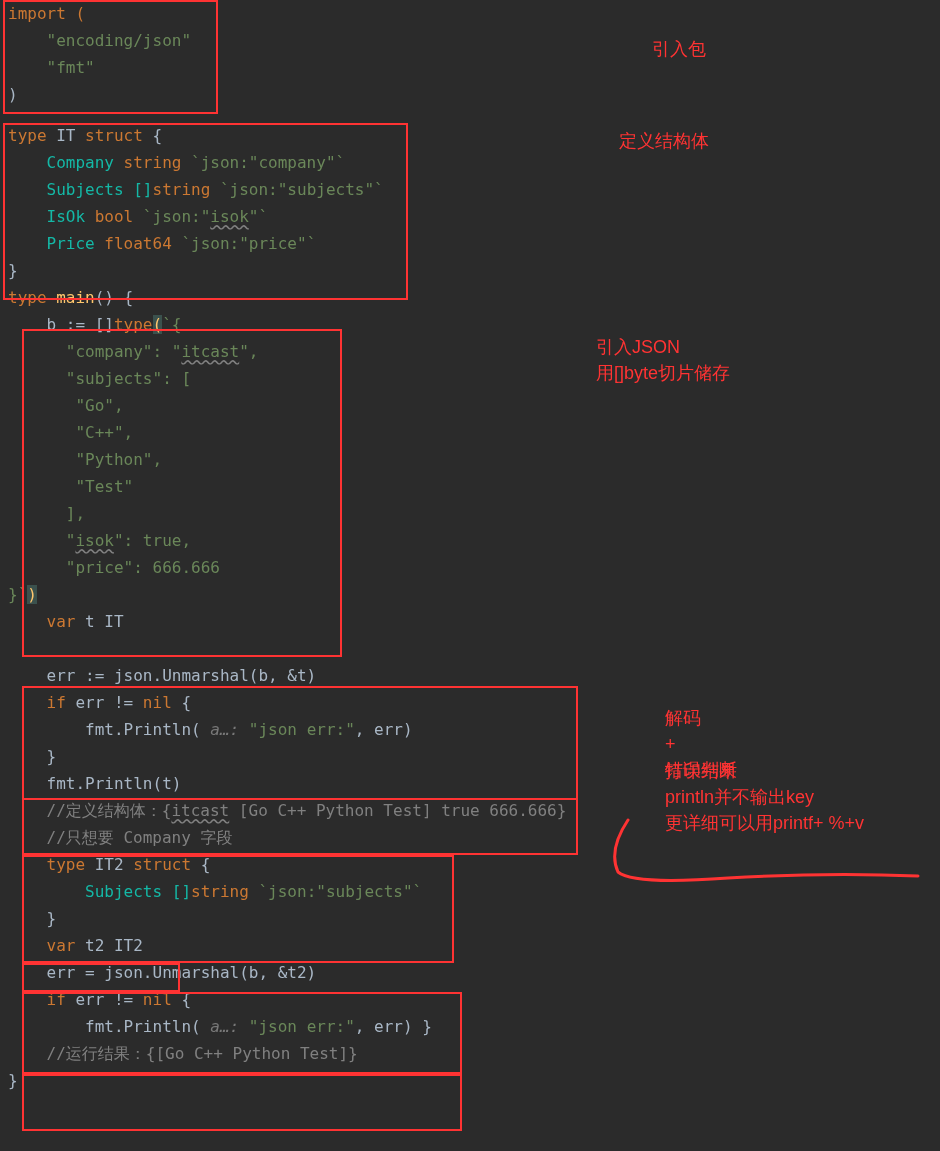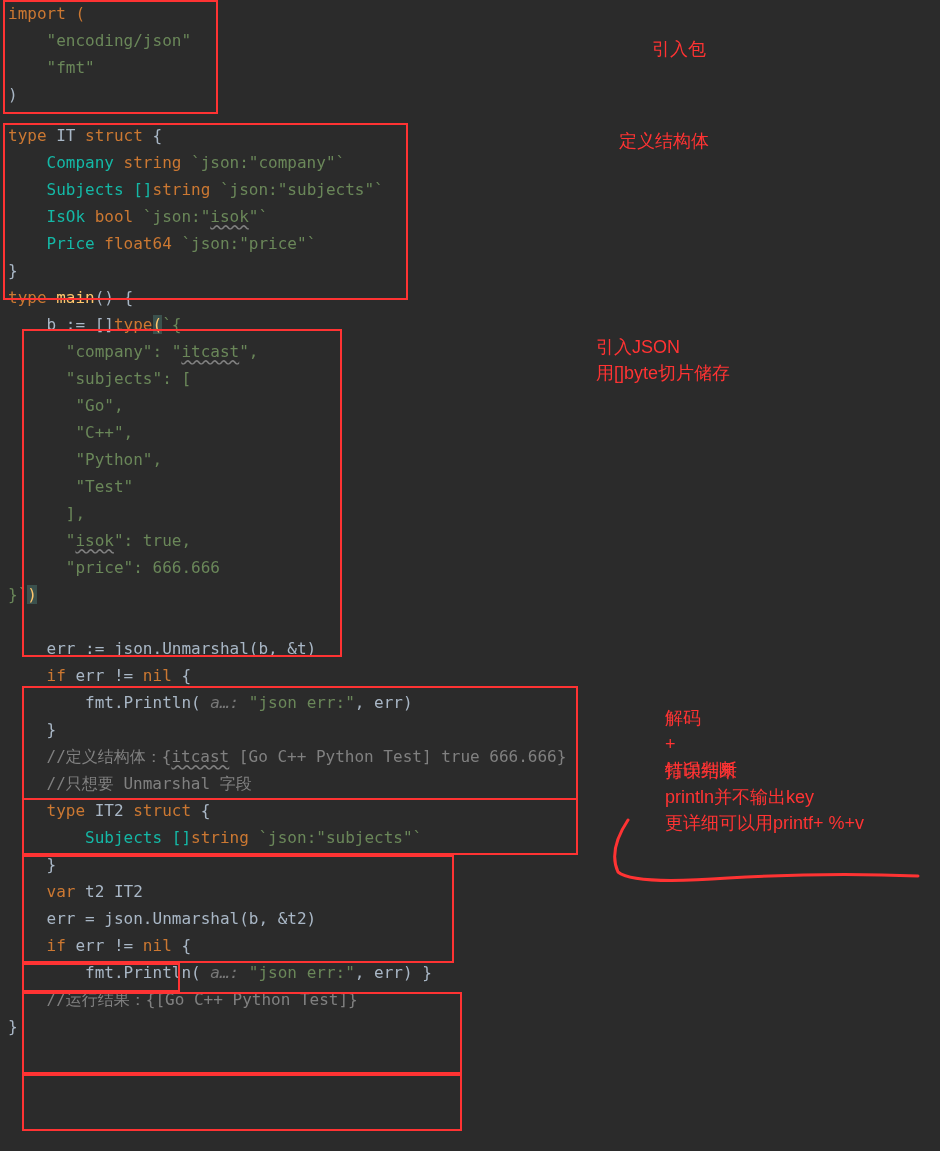--- a/index.html
+++ b/index.html
@@ -75,27 +75,29 @@
 <div class="line"><span class="str">      "company": "</span><span class="str underline">itcast</span><span class="str">",</span></div>
 <div class="line"><span class="str">      "subjects": [</span></div>
 <div class="line"><span class="str">       "Go",</span></div>
 <div class="line"><span class="str">       "C++",</span></div>
 <div class="line"><span class="str">       "Python",</span></div>
 <div class="line"><span class="str">       "Test"</span></div>
 <div class="line"><span class="str">      ],</span></div>
 <div class="line"><span class="str">      "</span><span class="str underline">isok</span><span class="str">": true,</span></div>
 <div class="line"><span class="str">      "price": 666.666</span></div>
 <div class="line"><span class="str">}`</span><span class="bracket-y">)</span></div>
+<div class="line"><span class="kw">    var</span><span class="plain"> t </span><span class="plain">IT</span></div>
 <div class="line" style="height:27px"></div>
 <div class="line"><span class="plain">    err := json.Unmarshal(b, &amp;t)</span></div>
 <div class="line"><span class="kw">    if</span><span class="plain"> err != </span><span class="kw">nil</span><span class="plain"> {</span></div>
 <div class="line"><span class="plain">        fmt.Println( </span><span class="hint">a…:</span><span class="str"> "json err:"</span><span class="plain">, err)</span></div>
 <div class="line"><span class="plain">    }</span></div>
+<div class="line"><span class="plain">    fmt.Println(t)</span></div>
 <div class="line"><span class="comment">    //定义结构体：{</span><span class="comment underline">itcast</span><span class="comment"> [Go C++ Python Test] true 666.666}</span></div>
-<div class="line"><span class="comment">    //只想要 Unmarshal 字段</span></div>
+<div class="line"><span class="comment">    //只想要 Company 字段</span></div>
 <div class="line"><span class="kw">    type</span><span class="plain"> IT2 </span><span class="kw">struct</span><span class="plain"> {</span></div>
 <div class="line"><span class="ident">        Subjects []</span><span class="kw">string</span><span class="str"> `json:"subjects"`</span></div>
 <div class="line"><span class="plain">    }</span></div>
 <div class="line"><span class="kw">    var</span><span class="plain"> t2 </span><span class="plain">IT2</span></div>
 <div class="line"><span class="plain">    err = json.Unmarshal(b, &amp;t2)</span></div>
 <div class="line"><span class="kw">    if</span><span class="plain"> err != </span><span class="kw">nil</span><span class="plain"> {</span></div>
 <div class="line"><span class="plain">        fmt.Println( </span><span class="hint">a…:</span><span class="str"> "json err:"</span><span class="plain">, err) }</span></div>
 <div class="line"><span class="comment">    //运行结果：{[Go C++ Python Test]}</span></div>
 <div class="line"><span class="plain">}</span></div>
 </div>

